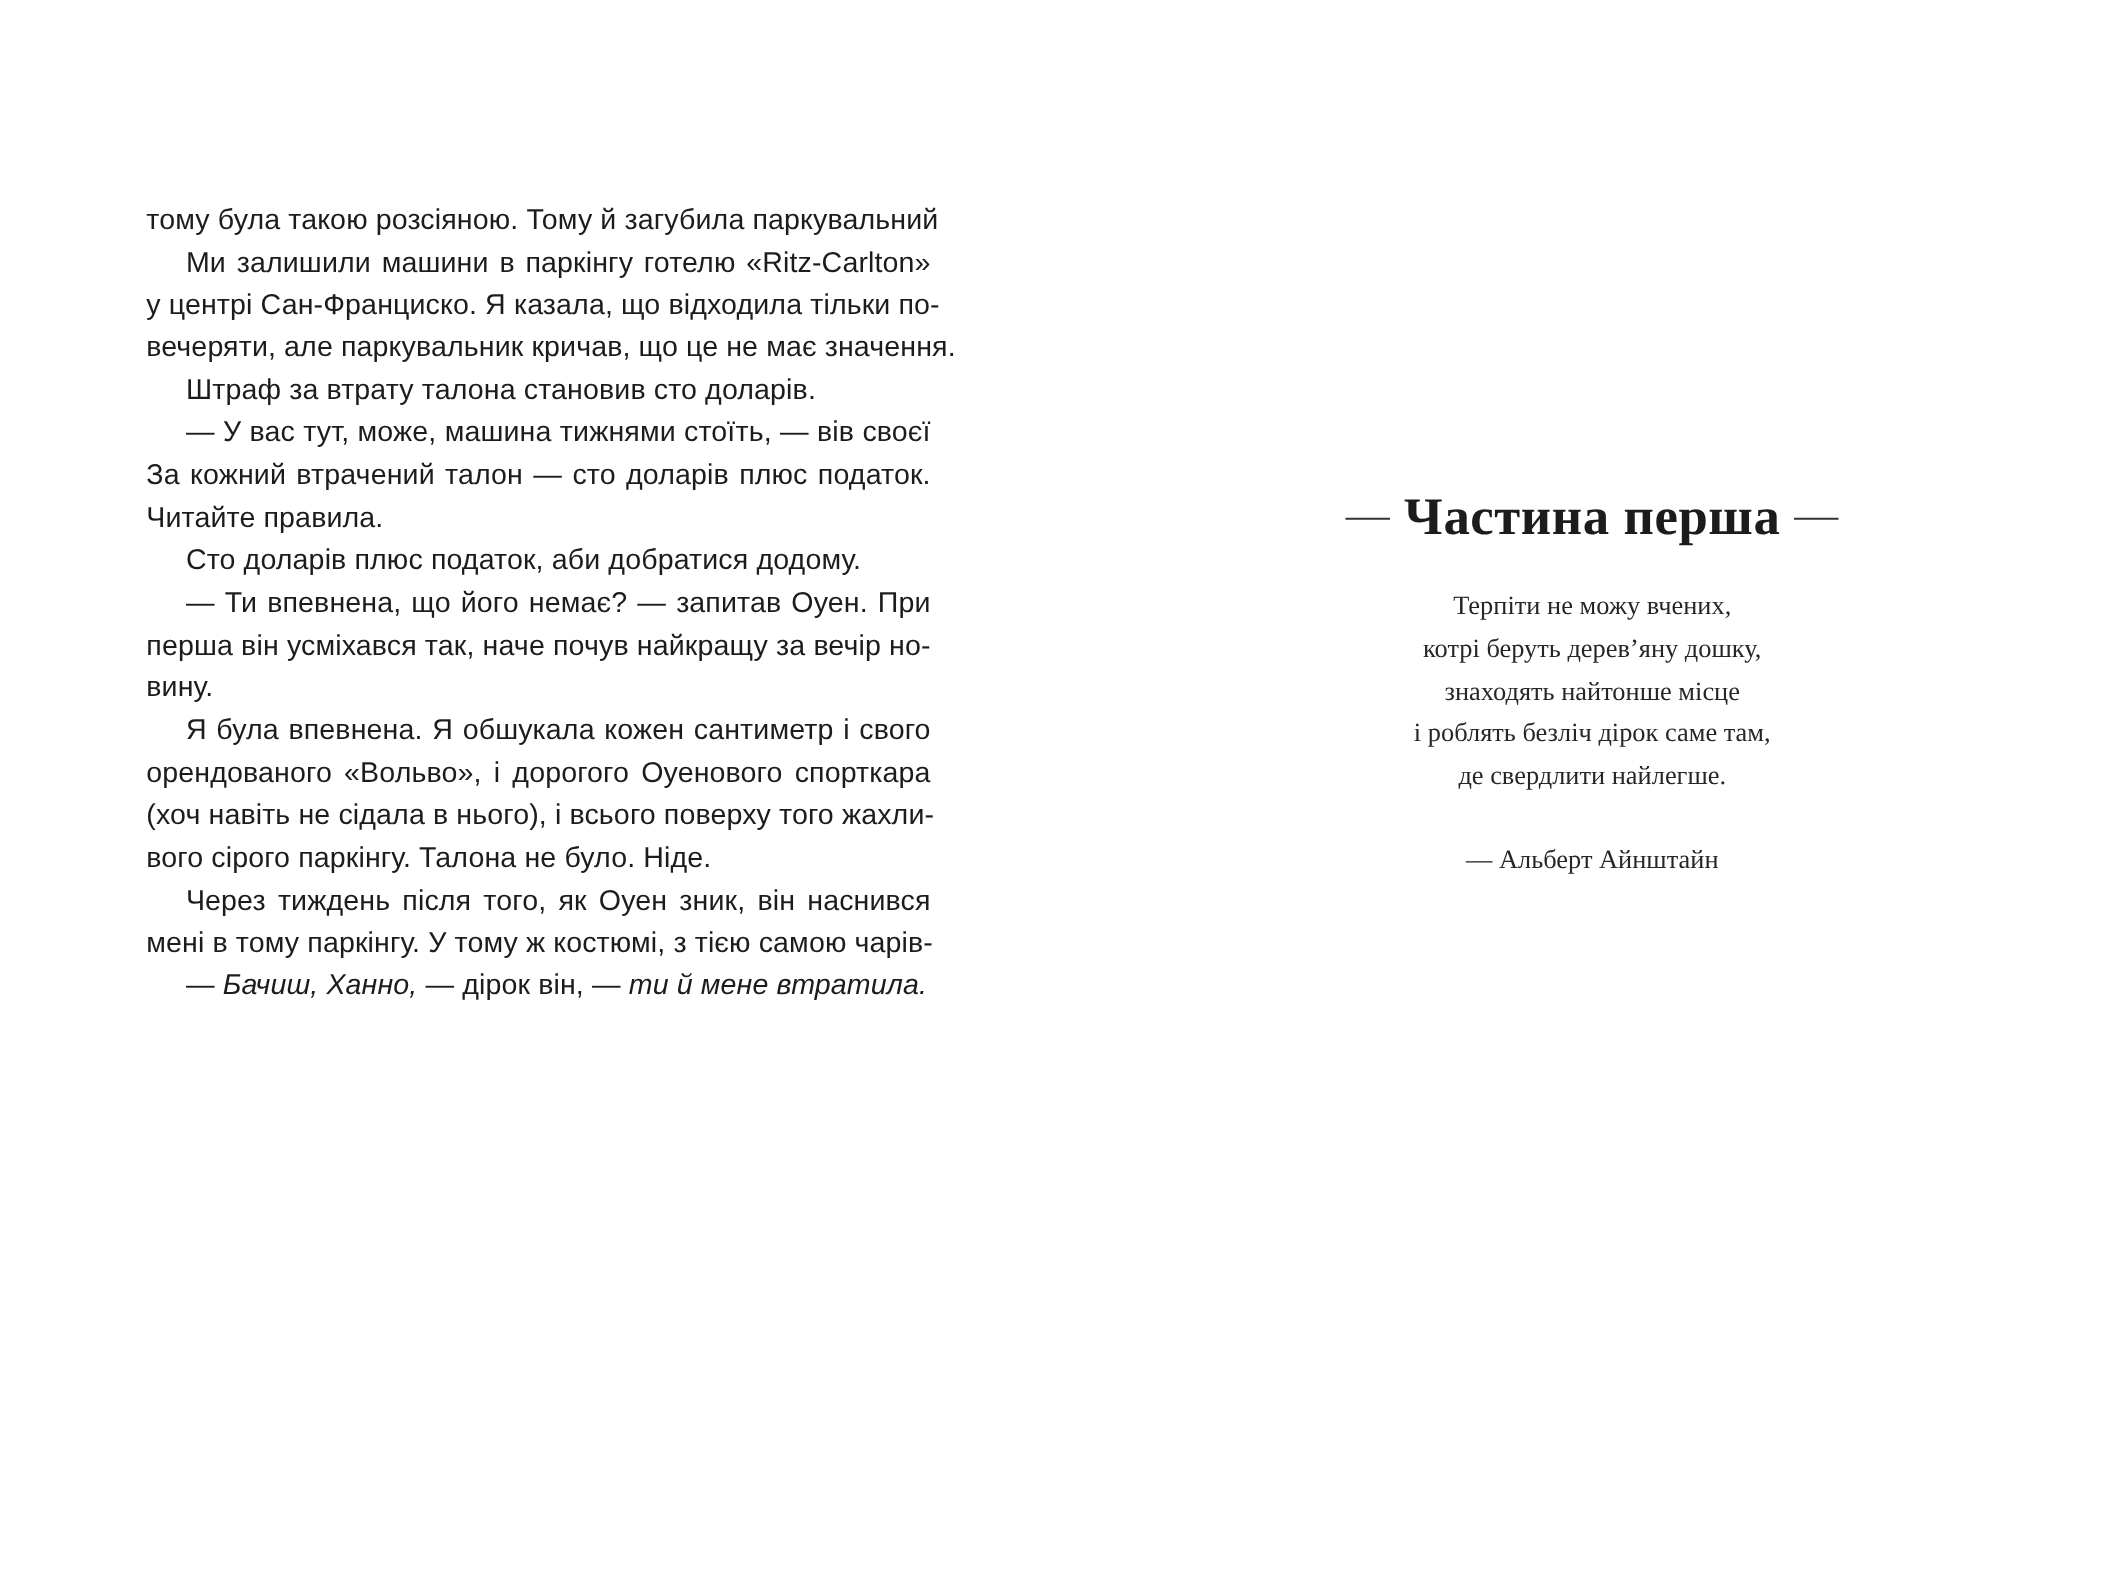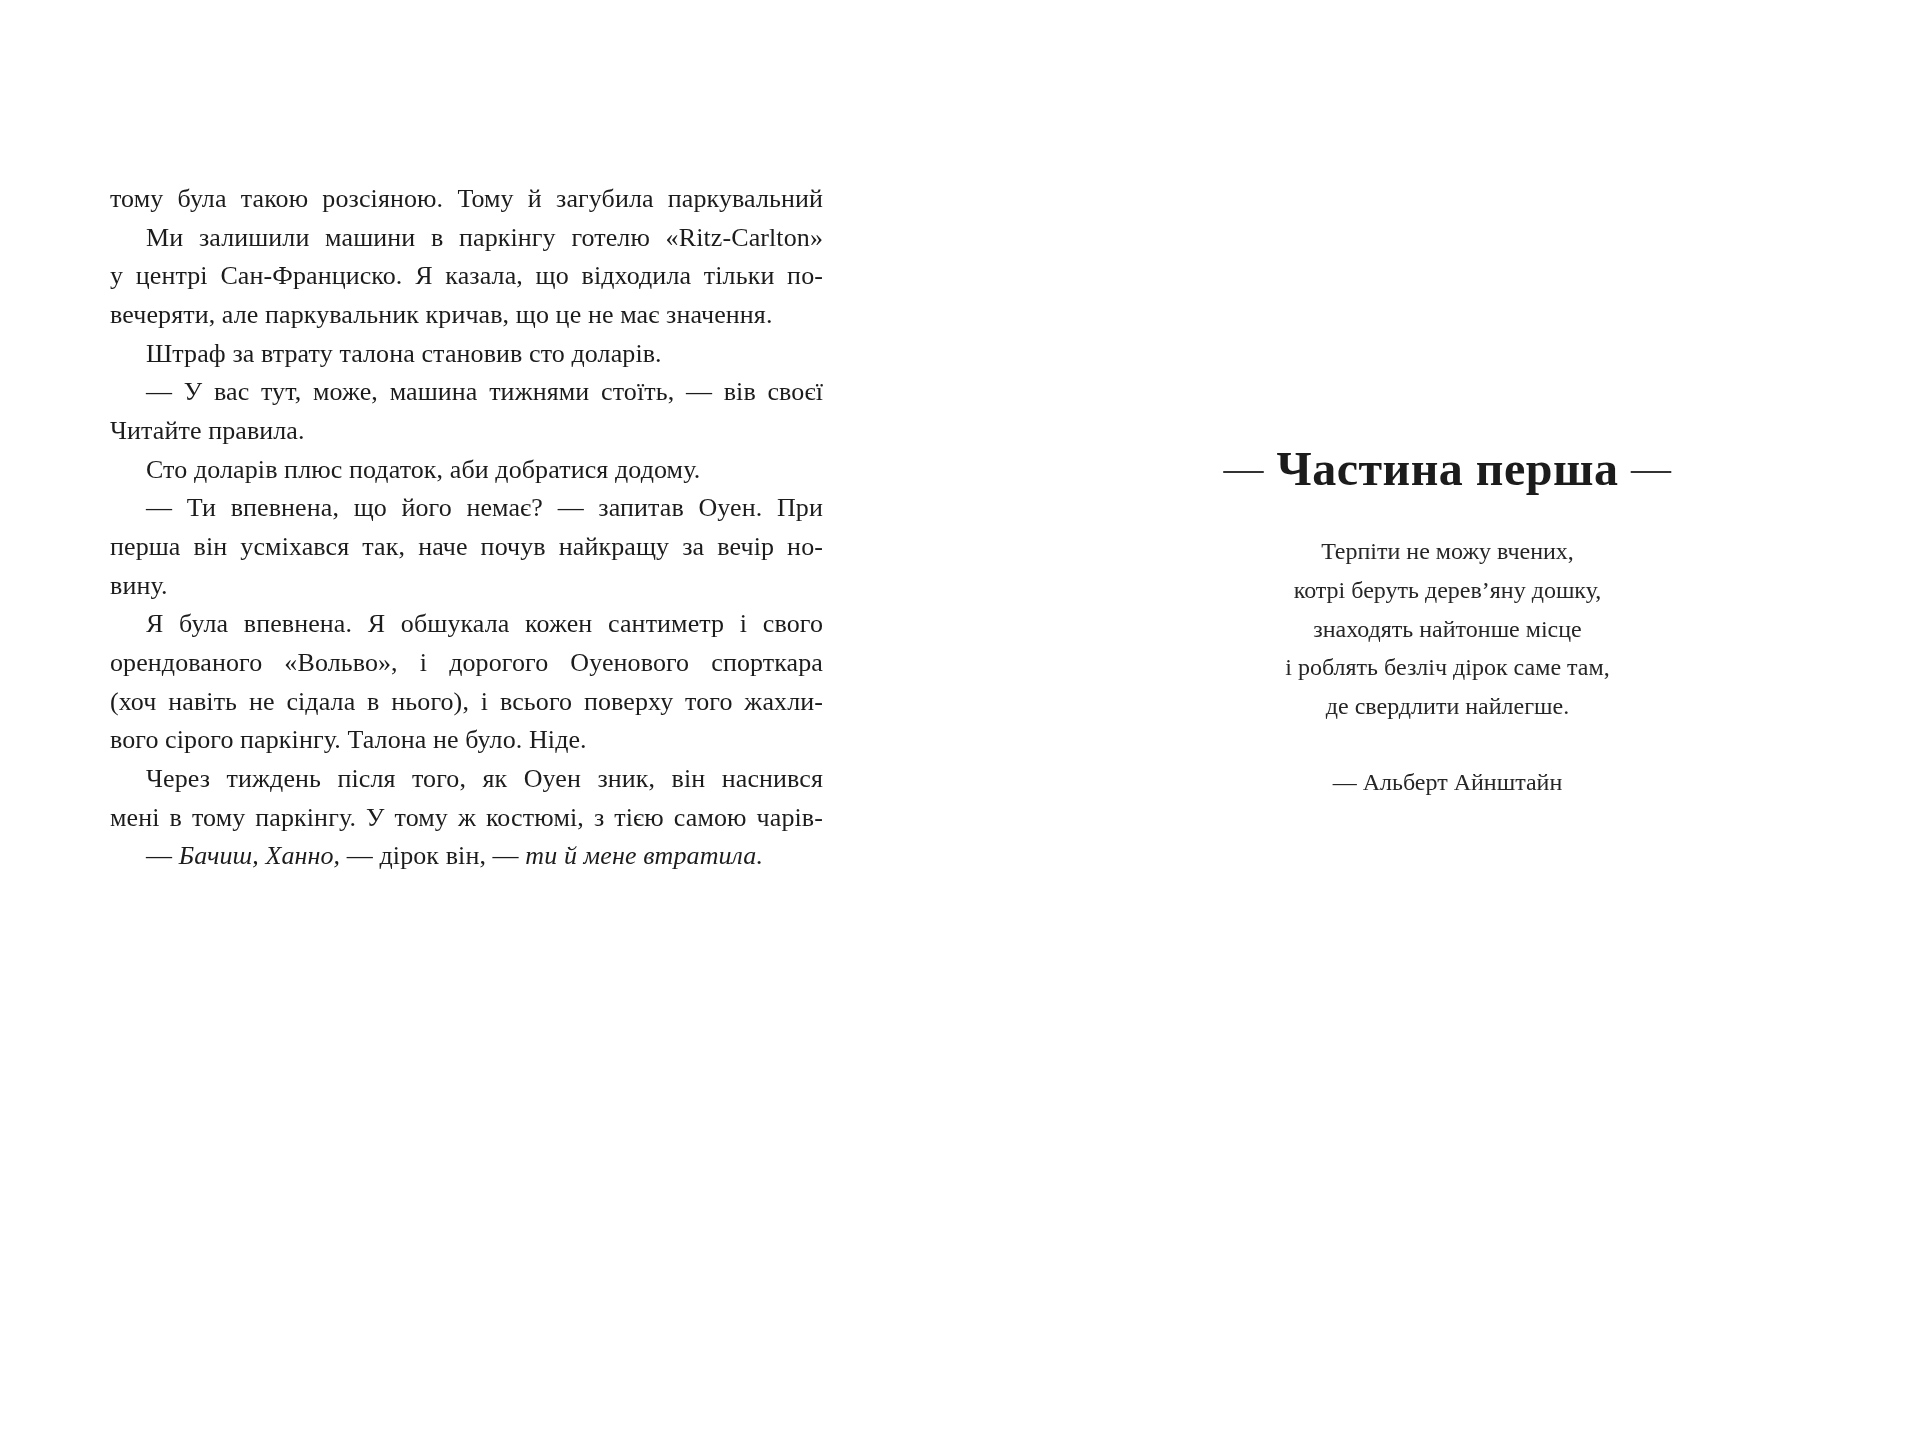--- a/index.html
+++ b/index.html
@@ -22,24 +22,24 @@
     .page-left {
       left: 0;
       width: 960px;
     }
     .page-right {
       left: 960px;
       width: 960px;
     }
     .body-text {
       position: absolute;
-      left: 110px;
+      left: 133px;
       top: 180px;
       width: 713px;
-      font-family: Liberation Serif, serif;
+      font-family: Liberation Sans, sans-serif;
       font-size: 26px;
       line-height: 38.67px;
       text-align: justify;
       hyphens: manual;
       letter-spacing: 0.1px;
     }
     .line {
       display: block;
       text-align: justify;
       text-align-last: justify;
@@ -106,20 +106,21 @@
 <body>
 
 <div class="page page-left">
   <div class="body-text">
     <span class="line"><span class="txt">тому була такою розсіяною. Тому й загубила паркувальний</span></span>
     <span class="line"><span class="ind"></span><span class="txt">Ми залишили машини в паркінгу готелю «Ritz-Carlton»</span></span>
     <span class="line"><span class="txt">у центрі Сан-Франциско. Я казала, що відходила тільки по-</span></span>
     <span class="line last"><span class="txt">вечеряти, але паркувальник кричав, що це не має значення.</span></span>
     <span class="line last"><span class="ind"></span><span class="txt">Штраф за втрату талона становив сто доларів.</span></span>
     <span class="line"><span class="ind"></span><span class="txt">— У вас тут, може, машина тижнями стоїть, — вів своєї</span></span>
+    <span class="line"><span class="txt">За кожний втрачений талон — сто доларів плюс податок.</span></span>
     <span class="line last"><span class="txt">Читайте правила.</span></span>
     <span class="line last"><span class="ind"></span><span class="txt">Сто доларів плюс податок, аби добратися додому.</span></span>
     <span class="line"><span class="ind"></span><span class="txt">— Ти впевнена, що його немає? — запитав Оуен. При</span></span>
     <span class="line"><span class="txt">перша він усміхався так, наче почув найкращу за вечір но-</span></span>
     <span class="line last"><span class="txt">вину.</span></span>
     <span class="line"><span class="ind"></span><span class="txt">Я була впевнена. Я обшукала кожен сантиметр і свого</span></span>
     <span class="line"><span class="txt">орендованого «Вольво», і дорогого Оуенового спорткара</span></span>
     <span class="line"><span class="txt">(хоч навіть не сідала в нього), і всього поверху того жахли-</span></span>
     <span class="line last"><span class="txt">вого сірого паркінгу. Талона не було. Ніде.</span></span>
     <span class="line"><span class="ind"></span><span class="txt">Через тиждень після того, як Оуен зник, він наснився</span></span>

